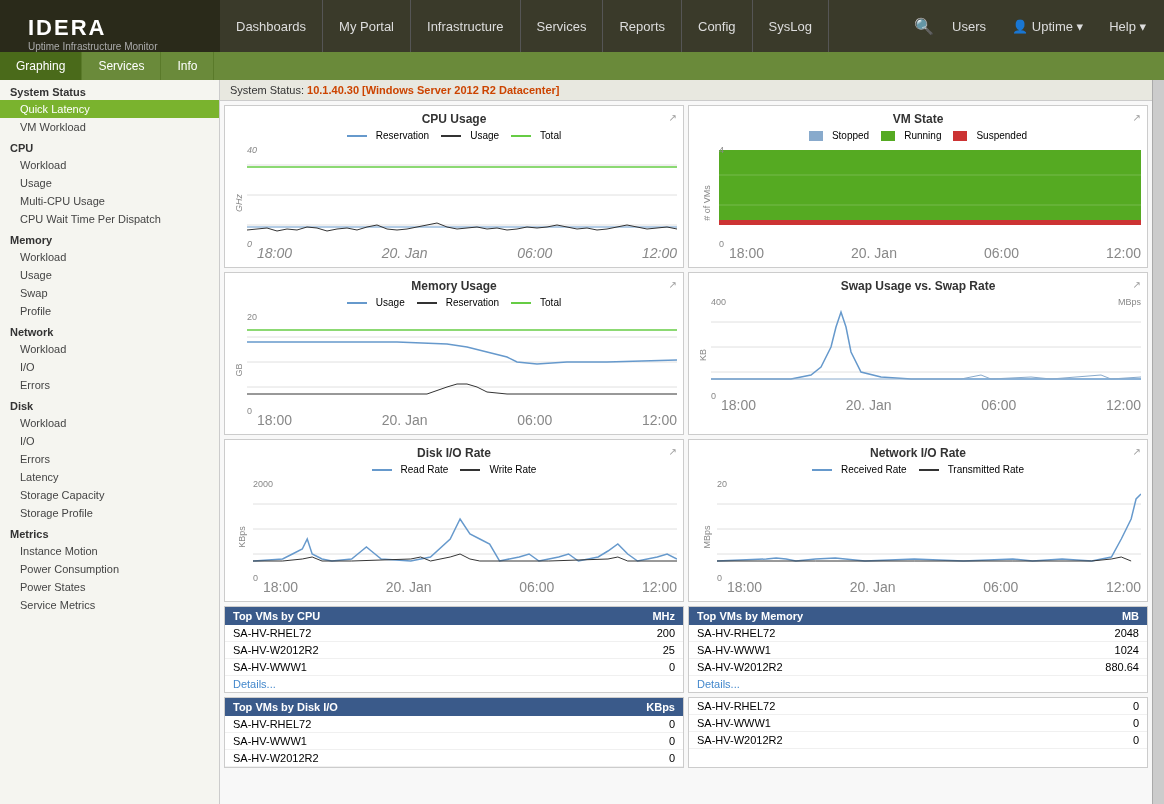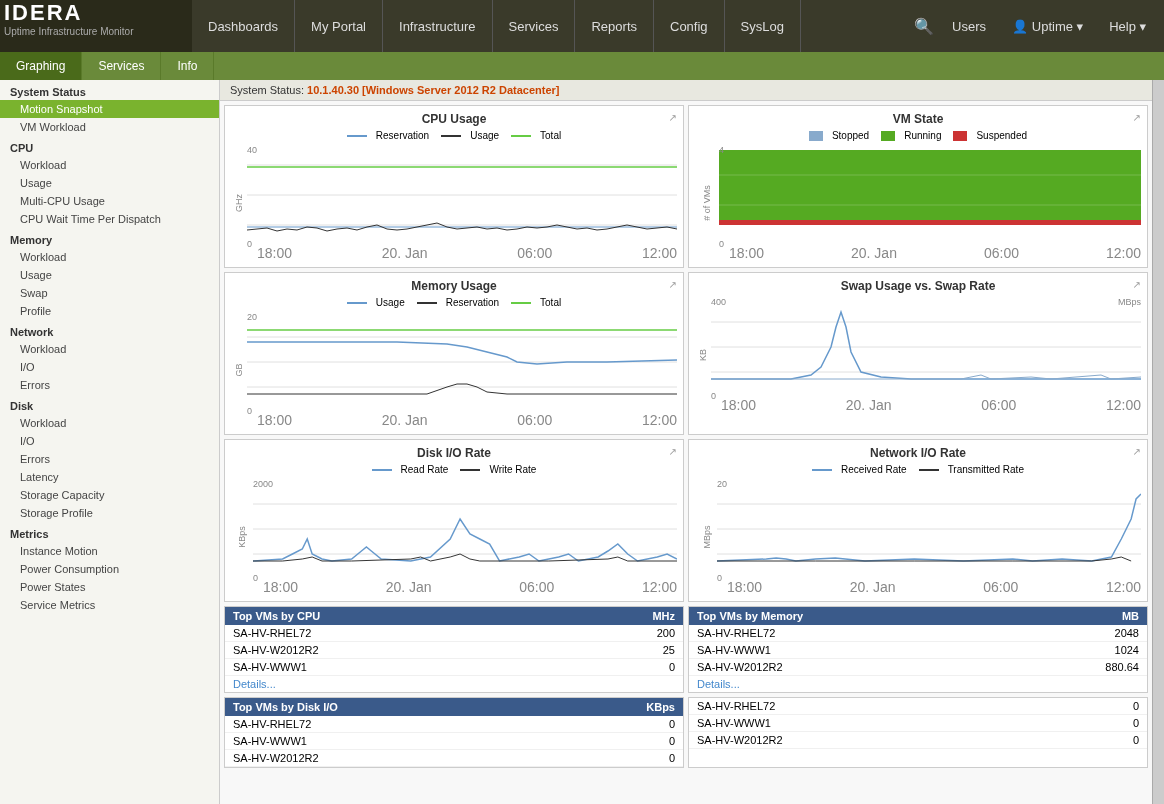--- a/index.html
+++ b/index.html
@@ -7,24 +7,24 @@
 
     
     .top-nav {
       background: #3a3a2a;
       display: flex;
       align-items: stretch;
       height: 52px;
     }
     .logo-area {
       background: #2a2a1a;
-      width: 192px;
-      display: flex;
-      align-items: flex-start;
-      padding: 0 4px;
+      width: 220px;
+      display: flex;
+      align-items: flex-end;
+      padding: 0 28px;
       flex-shrink: 0;
     }
     .logo-brand {
       font-size: 22px;
       font-weight: bold;
       color: white;
       letter-spacing: 2px;
     }
     .logo-sub {
       font-size: 10px;
@@ -252,21 +252,21 @@
 <div class="sub-nav">
   <div class="sub-nav-tab active">Graphing</div>
   <div class="sub-nav-tab">Services</div>
   <div class="sub-nav-tab">Info</div>
 </div>
 
 <div class="main-layout">
 
   <div class="sidebar">
     <div class="sidebar-section-title">System Status</div>
-    <div class="sidebar-item active">Motion Snapshot</div>
+    <div class="sidebar-item active">Quick Latency</div>
     <div class="sidebar-item">VM Workload</div>
 
     <div class="sidebar-section-title">CPU</div>
     <div class="sidebar-item">Workload</div>
     <div class="sidebar-item">Usage</div>
     <div class="sidebar-item">Multi-CPU Usage</div>
     <div class="sidebar-item">CPU Wait Time Per Dispatch</div>
 
     <div class="sidebar-section-title">Memory</div>
     <div class="sidebar-item">Workload</div>
@@ -312,21 +312,21 @@
           </div>
           <div class="legend-item">
             <div class="legend-dot" style="background:#333;"></div>
             <span>Usage</span>
           </div>
           <div class="legend-item">
             <div class="legend-dot" style="background:#66cc44;"></div>
             <span>Total</span>
           </div>
         </div>
-        <div style="display:flex; align-items:stretch;">
+        <div style="display:flex; align-items:stretch;font-style:italic;">
           <div style="width:16px; display:flex; align-items:center; justify-content:center;">
             <span style="transform:rotate(-90deg); font-size:9px; color:#888; white-space:nowrap;">GHz</span>
           </div>
           <div style="flex:1; position:relative;">
             <div style="position:absolute; left:0; top:0; font-size:9px; color:#888;">40</div>
             <div style="position:absolute; left:0; bottom:12px; font-size:9px; color:#888;">0</div>
             <svg class="chart-svg" viewBox="0 0 430 100" preserveAspectRatio="none" style="height:100px; display:block;">
               <line x1="0" y1="20" x2="430" y2="20" stroke="#e0e0e0" stroke-width="1"></line>
               <line x1="0" y1="50" x2="430" y2="50" stroke="#e0e0e0" stroke-width="1"></line>
               <line x1="0" y1="80" x2="430" y2="80" stroke="#e0e0e0" stroke-width="1"></line>

